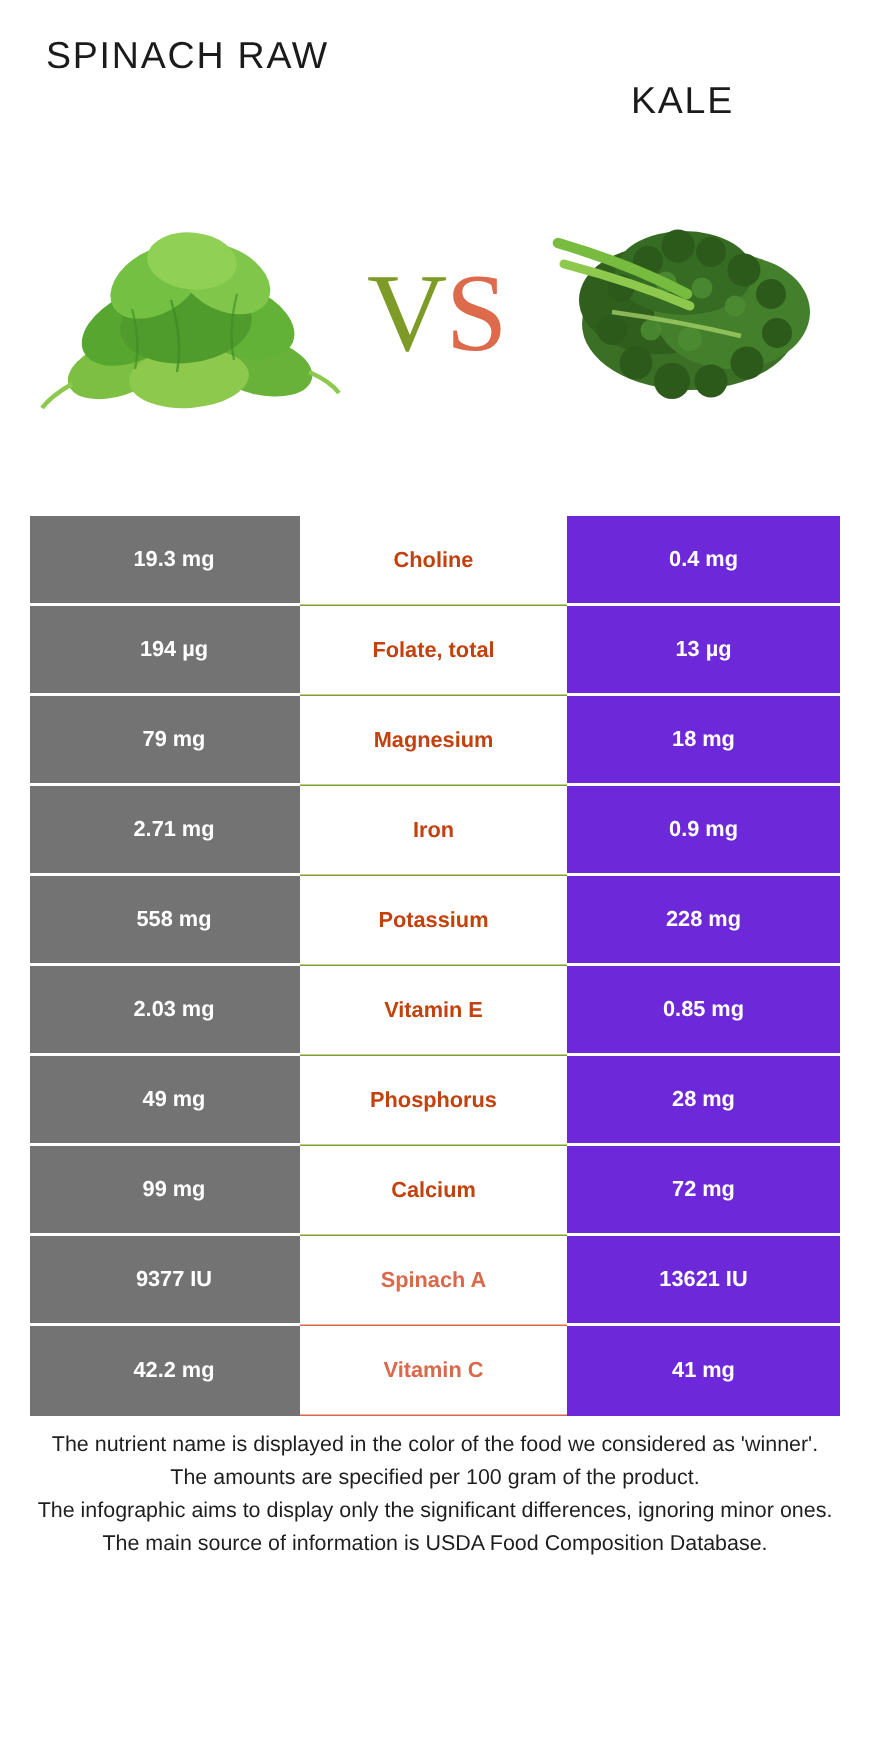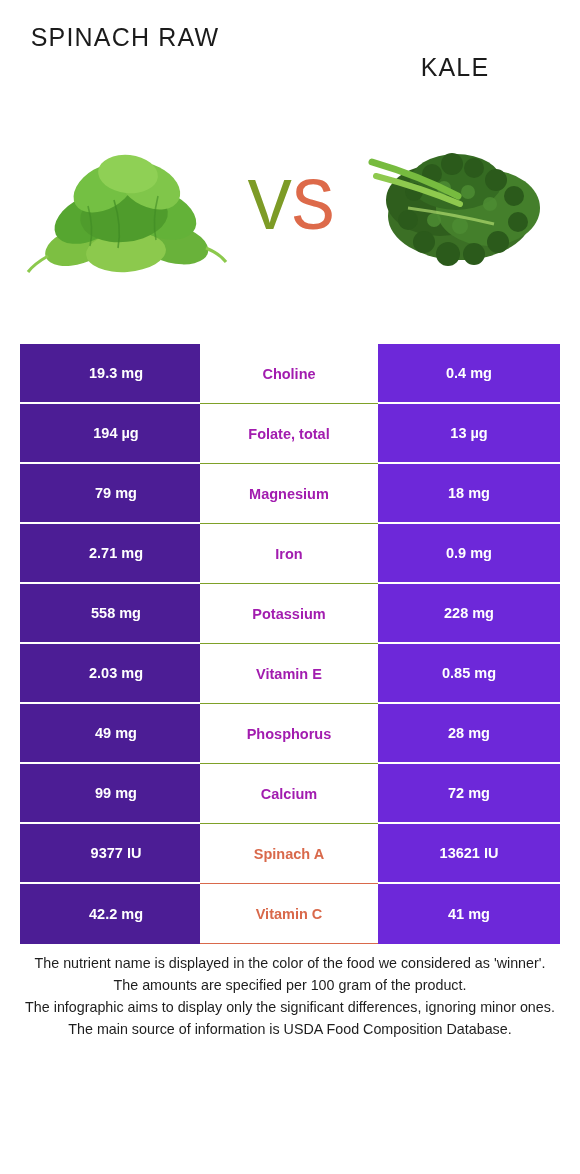--- a/index.html
+++ b/index.html
@@ -60,21 +60,21 @@
   }
   #produce-left  { left: 18px; }
   #produce-right { left: 348px; }
 
   .vs-wrap {
     position: absolute;
     left: 228px;
     top: 58px;
     width: 126px;
     height: 110px;
-    font-family: Liberation Mono, monospace;
+    font-family: Liberation Serif, serif;
     font-weight: 400;
     font-size: 74px;
     line-height: 110px;
     text-align: center;
     letter-spacing: -1px;
     white-space: nowrap;
   }
   .vs-v { color: #7d9b26; }
   .vs-s { color: #dd6a4a; }
 
@@ -93,40 +93,40 @@
   .cell {
     display: flex;
     align-items: center;
     justify-content: center;
     font-size: 14.5px;
     font-weight: 700;
     box-sizing: border-box;
   }
   .cell-left {
     width: 180px;
-    background: #4c1d95;
+    background: #737373;
     color: #ffffff;
     border-bottom: 2px solid #ffffff;
     padding-left: 12px;
   }
   .cell-mid {
     width: 178px;
     background: #ffffff;
     border-bottom: 1px solid #7fa128;
   }
   .cell-mid.mid-orange {
     border-bottom: 1px solid #d9694b;
   }
   .cell-right {
     width: 182px;
     background: #6d28d9;
     color: #ffffff;
     border-bottom: 2px solid #ffffff;
   }
-  .nutrient-green  { color: #a21caf; }
+  .nutrient-green  { color: #c2410c; }
   .nutrient-orange { color: #d9694b; }
 
   .row:last-child .cell-left,
   .row:last-child .cell-right {
     border-bottom: none;
   }
 
   
   #footer {
     position: absolute;

